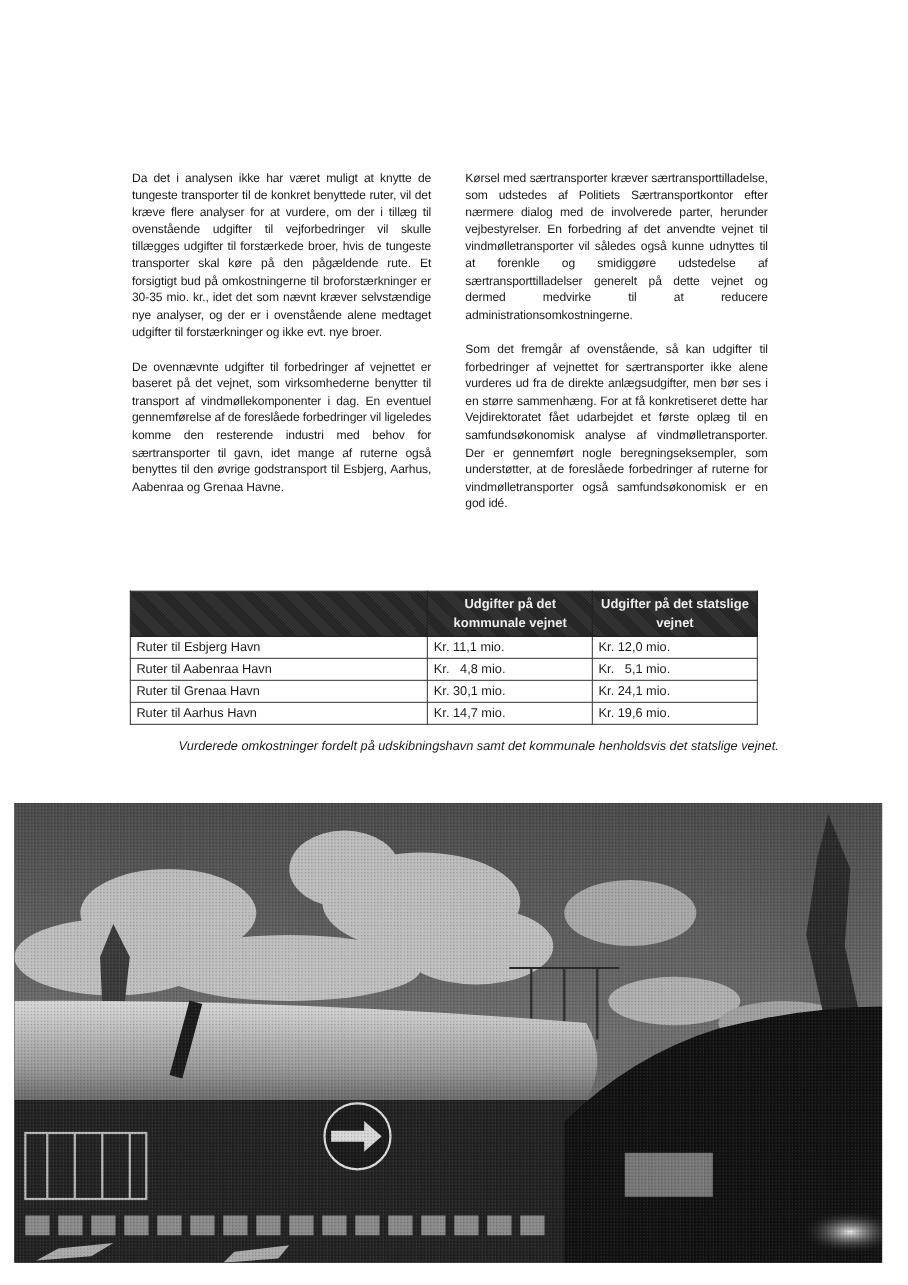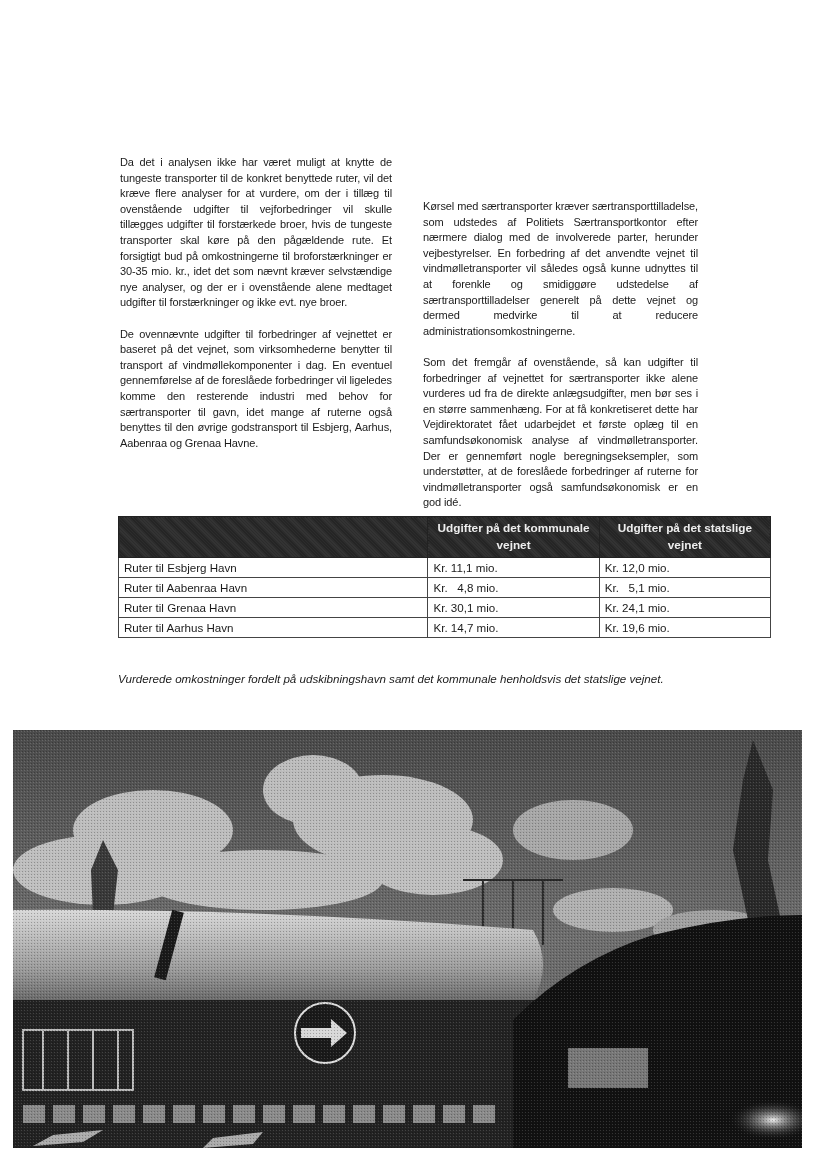--- a/index.html
+++ b/index.html
@@ -8,44 +8,44 @@
     background: #ffffff; color: #1a1a1a;
     font-family: "Liberation Sans", "DejaVu Sans", sans-serif;
   }
   .col {
     position: absolute; top: 155px; width: 272px;
     font-size: 11px; line-height: 15.6px; text-align: justify;
     hyphens: manual; letter-spacing: -0.1px;
   }
   .col p { margin: 0 0 15.6px 0; }
   #col-left { left: 120px; }
-  #col-right { left: 423px; width: 275px; margin-top: 44px; }
+  #col-right { left: 423px; width: 275px; }
 
   #cost-table {
-    position: absolute; left: 118px; top: 516px; width: 653px;
+    position: absolute; left: 118px; top: 537px; width: 571px;
     border-collapse: collapse; font-size: 11.6px;
   }
   #cost-table th {
     background: #2b2b2b;
     background-image: repeating-linear-gradient(45deg, #1e1e1e 0 1px, #3a3a3a 1px 2px);
     color: #eeeeee; font-weight: bold; height: 40px; padding: 0 4px;
     line-height: 17px; text-align: center; font-size: 11.8px;
     border: 1px solid #222;
   }
   #cost-table td {
     border: 1px solid #444; height: 19px; padding: 0 5px; line-height: 19px; margin-left: 48px;
   }
   #cost-table td.num { text-align: left; white-space: pre; }
   #cost-table col.c1 { width: 271px; }
   #cost-table col.c2 { width: 150px; }
   #cost-table col.c3 { width: 150px; }
 
   #caption {
     position: absolute; left: 118px; top: 672px; width: 590px;
-    font-style: italic; font-size: 11.6px; line-height: 13px;
+    font-style: italic; font-size: 11.6px; line-height: 13px; text-align: right;
   }
 
   #photo {
     position: absolute; left: 13px; top: 730px; width: 789px; height: 418px;
     overflow: hidden; background: #333;
   }
   #photo svg { display: block; }
 </style>
 </head>
 <body>

